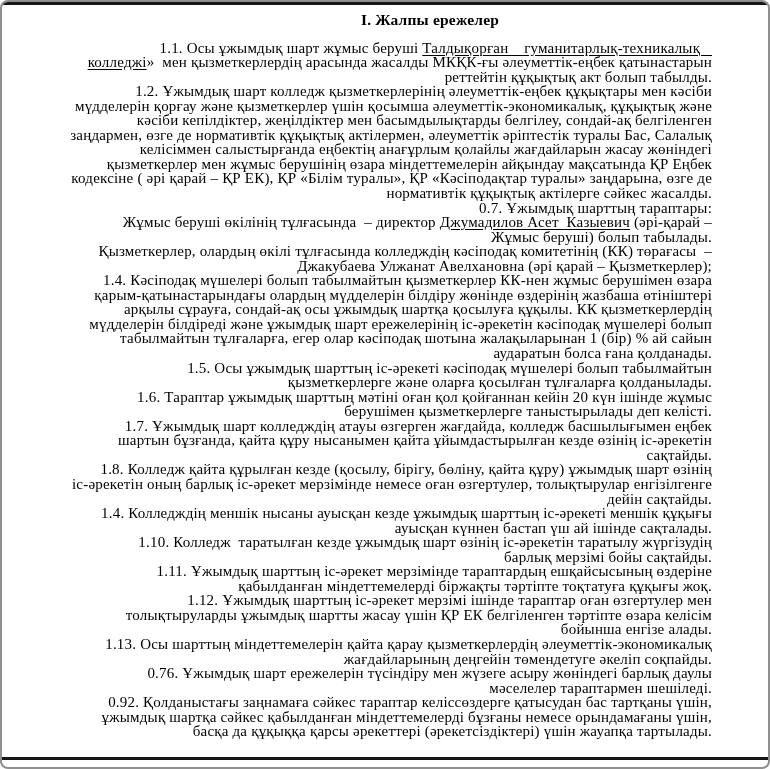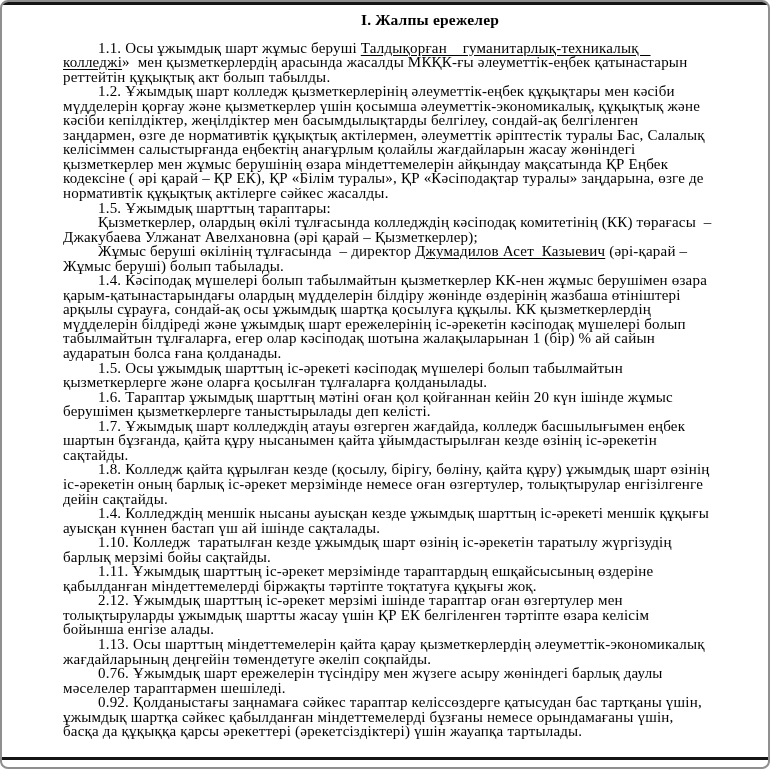--- a/index.html
+++ b/index.html
@@ -50,54 +50,54 @@
   }
   .title {
     font-weight: bold;
     font-size: 15.5px;
     text-align: center;
     margin: 2px 0 13px 85px;
   }
   .content p {
     margin: 0;
     text-indent: 35px;
-    text-align: left;
+    text-align: right;
   }
   .u {
     text-decoration: underline;
     text-underline-offset: 2px;
   }
 </style>
 </head>
 <body>
 
 <div id="app">
   <div class="frame">
     <div class="edge-line-top"></div>
 
     <div class="content">
       <div class="title">І. Жалпы ережелер</div>
 
       <p><span>1.1. Осы ұжымдық шарт жұмыс беруші </span><span class="u">Талдықорған &nbsp;&nbsp; гуманитарлық-техникалық &nbsp;&nbsp; колледжі</span><span>» &nbsp;мен қызметкерлердің арасында жасалды МКҚК-ғы әлеуметтік-еңбек қатынастарын реттейтін құқықтық акт болып табылды.</span></p>
 
       <p>1.2. Ұжымдық шарт колледж қызметкерлерінің әлеуметтік-еңбек құқықтары мен кәсіби мүдделерін қорғау және қызметкерлер үшін қосымша әлеуметтік-экономикалық, құқықтық және кәсіби кепілдіктер, жеңілдіктер мен басымдылықтарды белгілеу, сондай-ақ белгіленген заңдармен, өзге де нормативтік құқықтық актілермен, әлеуметтік әріптестік туралы Бас, Салалық келісіммен салыстырғанда еңбектің анағұрлым қолайлы жағдайларын жасау жөніндегі қызметкерлер мен жұмыс берушінің өзара міндеттемелерін айқындау мақсатында ҚР Еңбек кодексіне ( әрі қарай – ҚР ЕК), ҚР «Білім туралы», ҚР «Кәсіподақтар туралы» заңдарына, өзге де нормативтік құқықтық актілерге сәйкес жасалды.</p>
 
-      <p>1.5. Ұжымдық шарттың тараптары:</p>
+      <p>0.7. Ұжымдық шарттың тараптары:</p>
+      <p><span>Жұмыс беруші өкілінің тұлғасында &nbsp;– директор </span><span class="u">Джумадилов Асет&nbsp; Казыевич</span><span> (әрі-қарай – Жұмыс беруші) болып табылады.</span></p>
       <p>Қызметкерлер, олардың өкілі тұлғасында колледждің кәсіподақ комитетінің (КК) төрағасы &nbsp;– Джакубаева Улжанат Авелхановна (әрі қарай – Қызметкерлер);</p>
-      <p><span>Жұмыс беруші өкілінің тұлғасында &nbsp;– директор </span><span class="u">Джумадилов Асет&nbsp; Казыевич</span><span> (әрі-қарай – Жұмыс беруші) болып табылады.</span></p>
 
       <p>1.4. Кәсіподақ мүшелері болып табылмайтын қызметкерлер КК-нен жұмыс берушімен өзара қарым-қатынастарындағы олардың мүдделерін білдіру жөнінде өздерінің жазбаша өтініштері арқылы сұрауға, сондай-ақ осы ұжымдық шартқа қосылуға құқылы. КК қызметкерлердің мүдделерін білдіреді және ұжымдық шарт ережелерінің іс-әрекетін кәсіподақ мүшелері болып табылмайтын тұлғаларға, егер олар кәсіподақ шотына жалақыларынан 1 (бір) % ай сайын аударатын болса ғана қолданады.</p>
       <p>1.5. Осы ұжымдық шарттың іс-әрекеті кәсіподақ мүшелері болып табылмайтын қызметкерлерге және оларға қосылған тұлғаларға қолданылады.</p>
       <p>1.6. Тараптар ұжымдық шарттың мәтіні оған қол қойғаннан кейін 20 күн ішінде жұмыс берушімен қызметкерлерге таныстырылады деп келісті.</p>
       <p>1.7. Ұжымдық шарт колледждің атауы өзгерген жағдайда, колледж басшылығымен еңбек шартын бұзғанда, қайта құру нысанымен қайта ұйымдастырылған кезде өзінің іс-әрекетін сақтайды.</p>
       <p>1.8. Колледж қайта құрылған кезде (қосылу, бірігу, бөліну, қайта құру) ұжымдық шарт өзінің іс-әрекетін оның барлық іс-әрекет мерзімінде немесе оған өзгертулер, толықтырулар енгізілгенге дейін сақтайды.</p>
       <p>1.4. Колледждің меншік нысаны ауысқан кезде ұжымдық шарттың іс-әрекеті меншік құқығы ауысқан күннен бастап үш ай ішінде сақталады.</p>
       <p>1.10. Колледж &nbsp;таратылған кезде ұжымдық шарт өзінің іс-әрекетін таратылу жүргізудің барлық мерзімі бойы сақтайды.</p>
       <p>1.11. Ұжымдық шарттың іс-әрекет мерзімінде тараптардың ешқайсысының өздеріне қабылданған міндеттемелерді біржақты тәртіпте тоқтатуға құқығы жоқ.</p>
-      <p>2.12. Ұжымдық шарттың іс-әрекет мерзімі ішінде тараптар оған өзгертулер мен толықтыруларды ұжымдық шартты жасау үшін ҚР ЕК белгіленген тәртіпте өзара келісім бойынша енгізе алады.</p>
+      <p>1.12. Ұжымдық шарттың іс-әрекет мерзімі ішінде тараптар оған өзгертулер мен толықтыруларды ұжымдық шартты жасау үшін ҚР ЕК белгіленген тәртіпте өзара келісім бойынша енгізе алады.</p>
       <p>1.13. Осы шарттың міндеттемелерін қайта қарау қызметкерлердің әлеуметтік-экономикалық жағдайларының деңгейін төмендетуге әкеліп соқпайды.</p>
       <p>0.76. Ұжымдық шарт ережелерін түсіндіру мен жүзеге асыру жөніндегі барлық даулы мәселелер тараптармен шешіледі.</p>
       <p>0.92. Қолданыстағы заңнамаға сәйкес тараптар келіссөздерге қатысудан бас тартқаны үшін, ұжымдық шартқа сәйкес қабылданған міндеттемелерді бұзғаны немесе орындамағаны үшін, басқа да құқыққа қарсы әрекеттері (әрекетсіздіктері) үшін жауапқа тартылады.</p>
     </div>
 
     <div class="edge-line-bottom"></div>
   </div>
 </div>
 
 </body></html>

